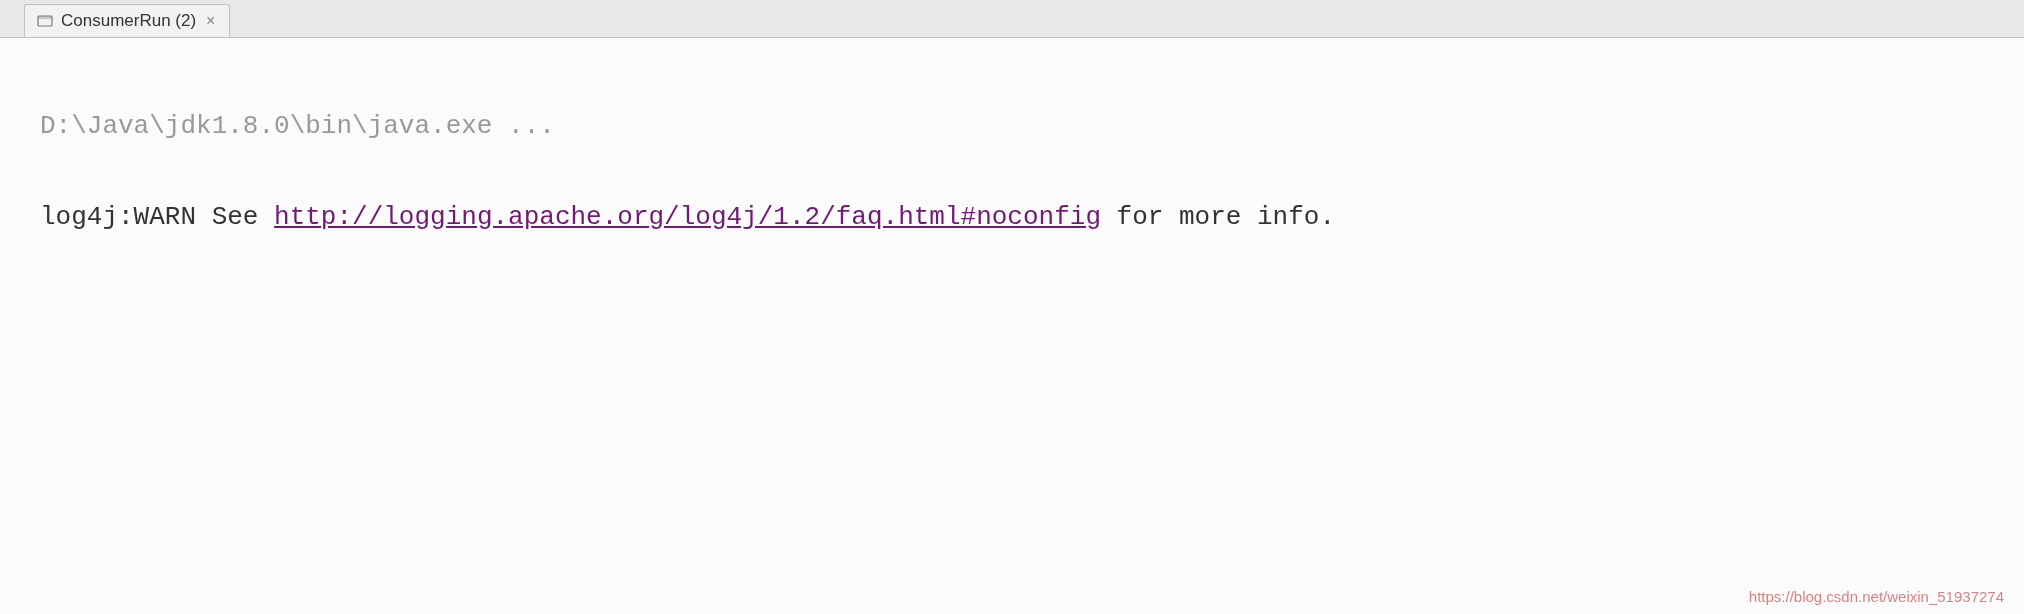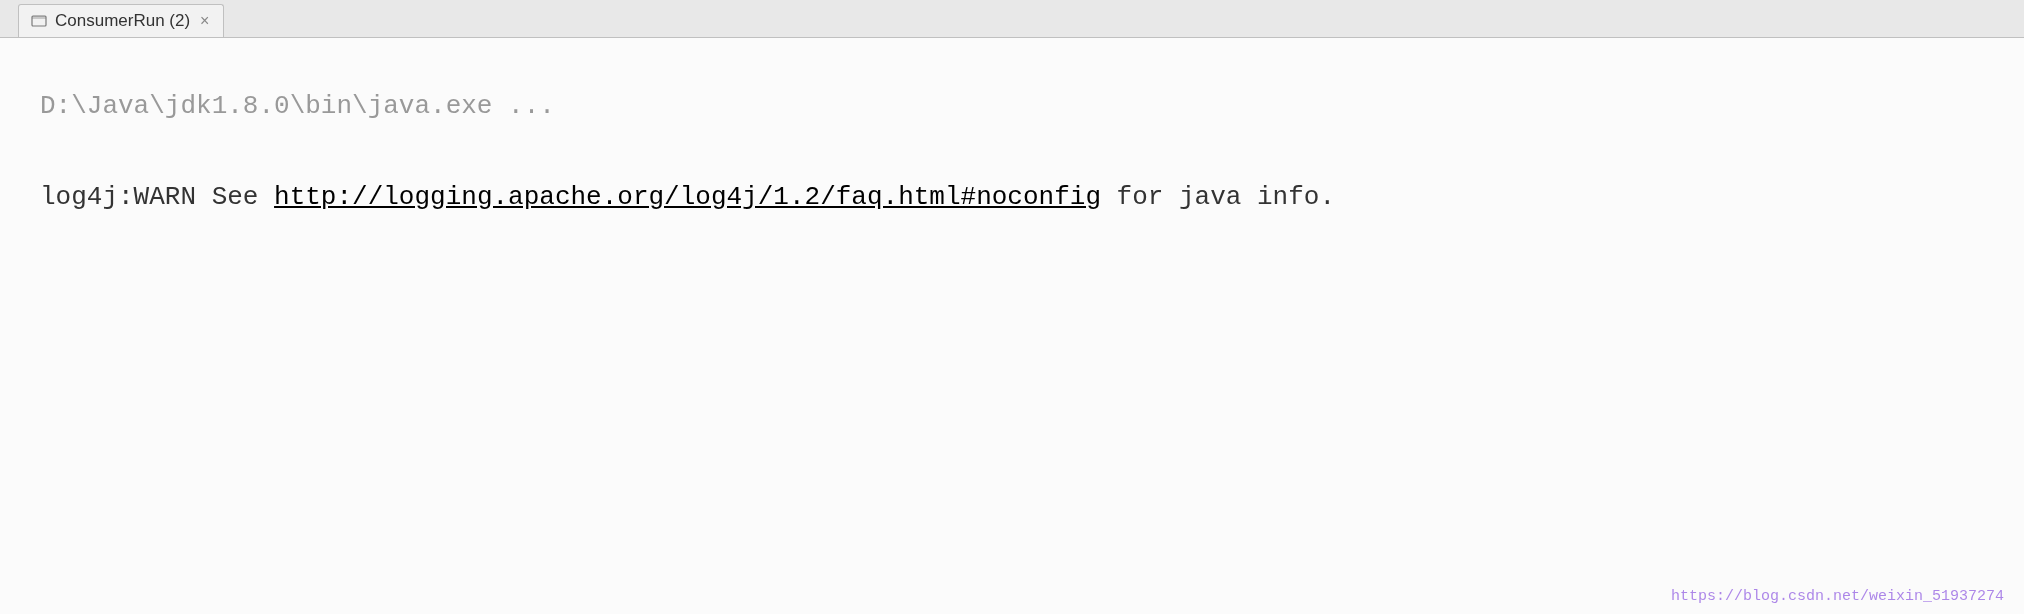--- a/index.html
+++ b/index.html
@@ -12,21 +12,21 @@
       background: #f7f7f7;
       width: 2024px;
       height: 614px;
       overflow: hidden;
     }
     .tab-bar {
       background: #e8e8e8;
       height: 38px;
       display: flex;
       align-items: flex-end;
-      padding-left: 18px;
+      padding-left: 24px;
       border-bottom: 1px solid #c0c0c0;
     }
     .tab {
       background: #f2f2f2;
       border: 1px solid #c0c0c0;
       border-bottom: none;
       padding: 6px 12px;
       display: flex;
       align-items: center;
       gap: 8px;
@@ -44,46 +44,46 @@
       justify-content: center;
     }
     .tab-close {
       color: #888;
       font-size: 16px;
       cursor: pointer;
       padding: 0 2px;
     }
     .console-area {
       background: #fbfbfb;
-      padding: 0 20px 10px 40px;
+      padding: 20px 20px 10px 40px;
       font-size: 26px;
       line-height: 1.75;
       white-space: pre;
       color: #333;
       height: calc(100% - 38px);
       overflow: hidden;
       position: relative;
     }
     .line {
       display: block;
     }
     .dim {
       color: #999;
     }
     .link {
-      color: #000000;
+      color: #701a75;
       text-decoration: underline;
     }
     .watermark {
       position: absolute;
       bottom: 4px;
       right: 20px;
-      color: #6d28d9;
+      color: #b91c1c;
       font-size: 15px;
-      font-family: Liberation Mono, monospace;
+      font-family: Liberation Sans, sans-serif;
       opacity: 0.55;
       text-align: center;
     }
   </style>
 </head>
 <body>
 
 <div class="tab-bar">
   <div class="tab">
     <span class="tab-icon">
@@ -92,18 +92,18 @@
         <rect x="1" y="3" width="14" height="3" fill="#7a7a7a" opacity="0.35"></rect>
       </svg>
     </span>
     <span>ConsumerRun (2)</span>
     <span class="tab-close">×</span>
   </div>
 </div>
 
 <div class="console-area">
 <span class="line dim">D:\Java\jdk1.8.0\bin\java.exe ...</span>
-<span class="line"><span>log4j:WARN See </span><span class="link">http://logging.apache.org/log4j/1.2/faq.html#noconfig</span><span> for java info.</span></span>
+<span class="line"><span>log4j:WARN See </span><span class="link">http://logging.apache.org/log4j/1.2/faq.html#noconfig</span><span> for more info.</span></span>
 
 
 
 <span class="watermark">https://blog.csdn.net/weixin_51937274</span>
 </div>
 
 </body></html>

